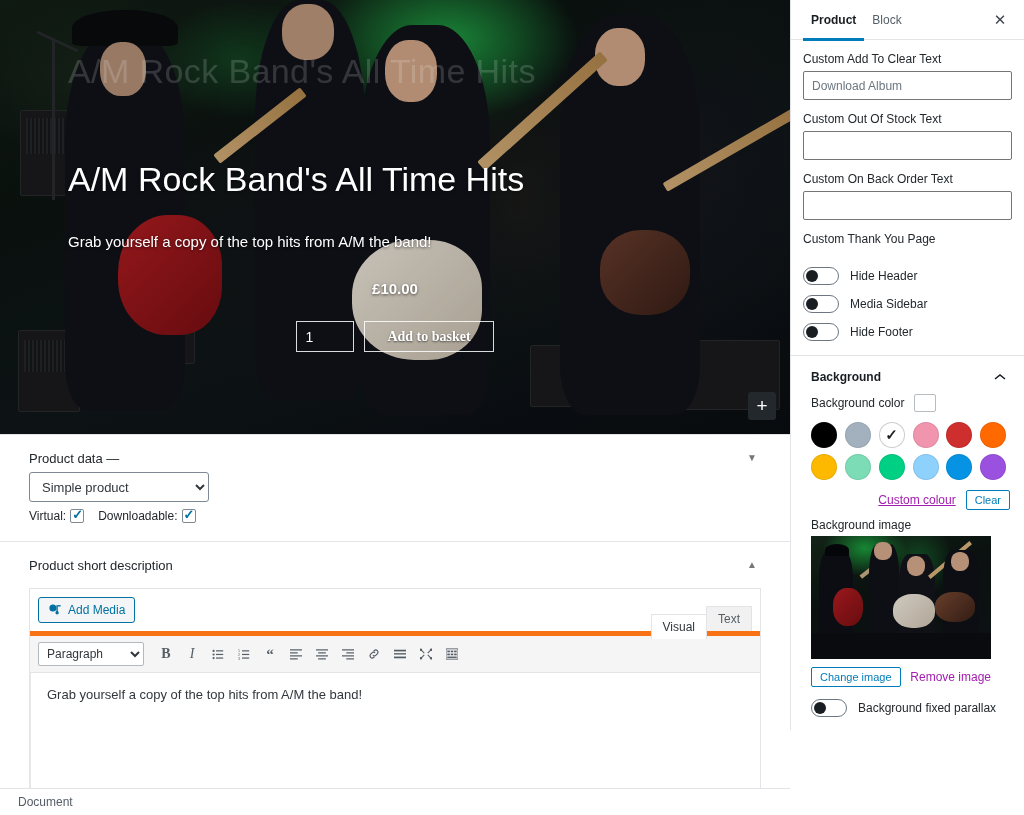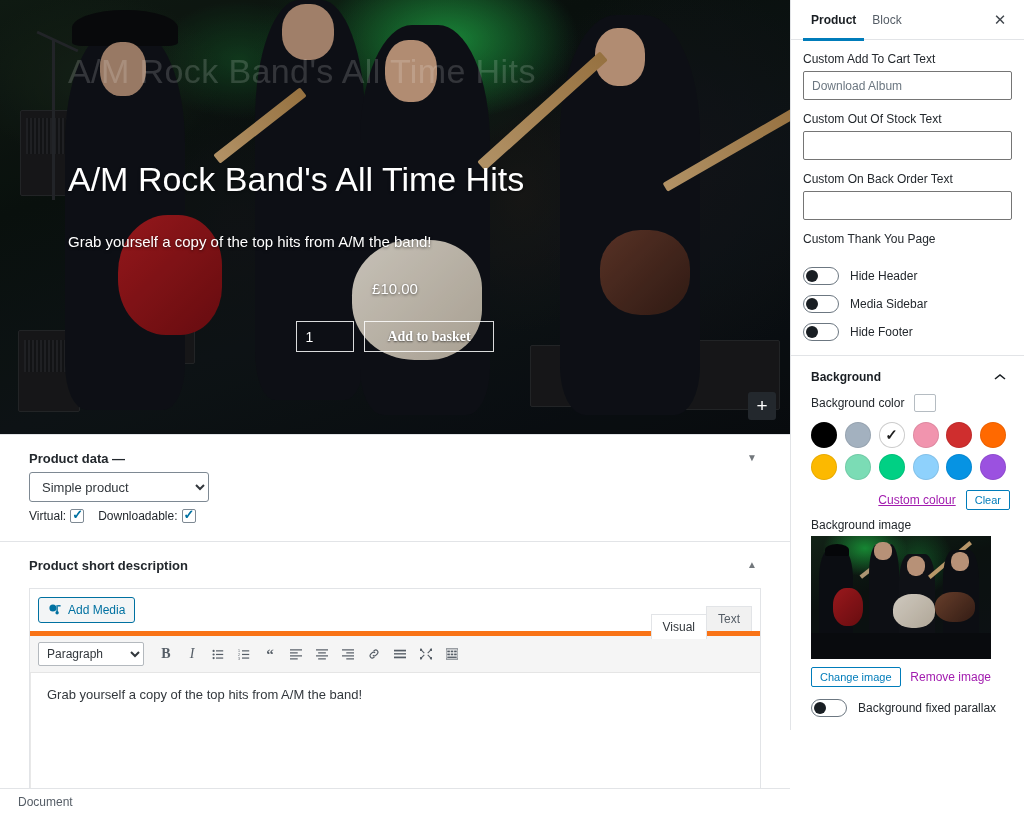--- a/index.html
+++ b/index.html
@@ -71,21 +71,21 @@
     margin: 0 0 34px 0;
     text-shadow: 0 1px 3px rgba(0,0,0,.45);
     white-space: nowrap;
   }
   .hero-sub {
     font-size: 15px; margin: 0 0 30px 0;
     text-shadow: 0 1px 3px rgba(0,0,0,.6);
   }
   .hero-price {
     text-align: center;
-    font-size: 15px; font-weight: 400;
+    font-size: 15px; font-weight: 700;
     margin: 0 0 24px 0;
     text-shadow: 0 1px 3px rgba(0,0,0,.6);
   }
   .hero-cart {
     display: flex; justify-content: center; align-items: stretch; gap: 10px;
   }
   .qty-input {
     width: 58px; height: 31px;
     background: transparent;
     border: 1px solid rgba(255,255,255,.85);
@@ -117,21 +117,21 @@
   
   .metabox {
     border-top: 1px solid #e2e4e7;
     padding: 0 29px;
   }
   .metabox-head {
     display: flex; align-items: flex-start; justify-content: space-between;
     padding-top: 16px;
   }
   .metabox-title {
-    font-size: 13px; font-weight: 700; color: #23282d;
+    font-size: 13px; font-weight: 400; color: #23282d;
   }
   .toggle-arrow {
     color: #72777c; font-size: 10px; cursor: pointer; padding: 2px 4px; line-height: 1;
   }
   .pd-body { padding: 6px 0 18px 0; }
   .pd-select {
     width: 180px; height: 30px;
     border: 1px solid #7e8993; border-radius: 3px;
     background: #fff; color: #32373c;
     font-size: 13px; padding: 0 8px;
@@ -604,21 +604,21 @@
   <div class="sidebar">
 
     <div class="sb-tabs">
       <div class="sb-tab active">Product</div>
       <div class="sb-tab">Block</div>
       <div class="sb-close">✕</div>
     </div>
 
     <div class="sb-body">
 
-      <label class="fld-label">Custom Add To Cart Text</label>
+      <label class="fld-label">Custom Add To Clear Text</label>
       <input class="txt-input" type="text" placeholder="Download Album" style="">
 
       <label class="fld-label">Custom Out Of Stock Text</label>
       <input class="txt-input" type="text" placeholder="" style="">
 
       <label class="fld-label">Custom On Back Order Text</label>
       <input class="txt-input" type="text" placeholder="" style="">
 
       <label class="fld-label">Custom Thank You Page</label>
 

